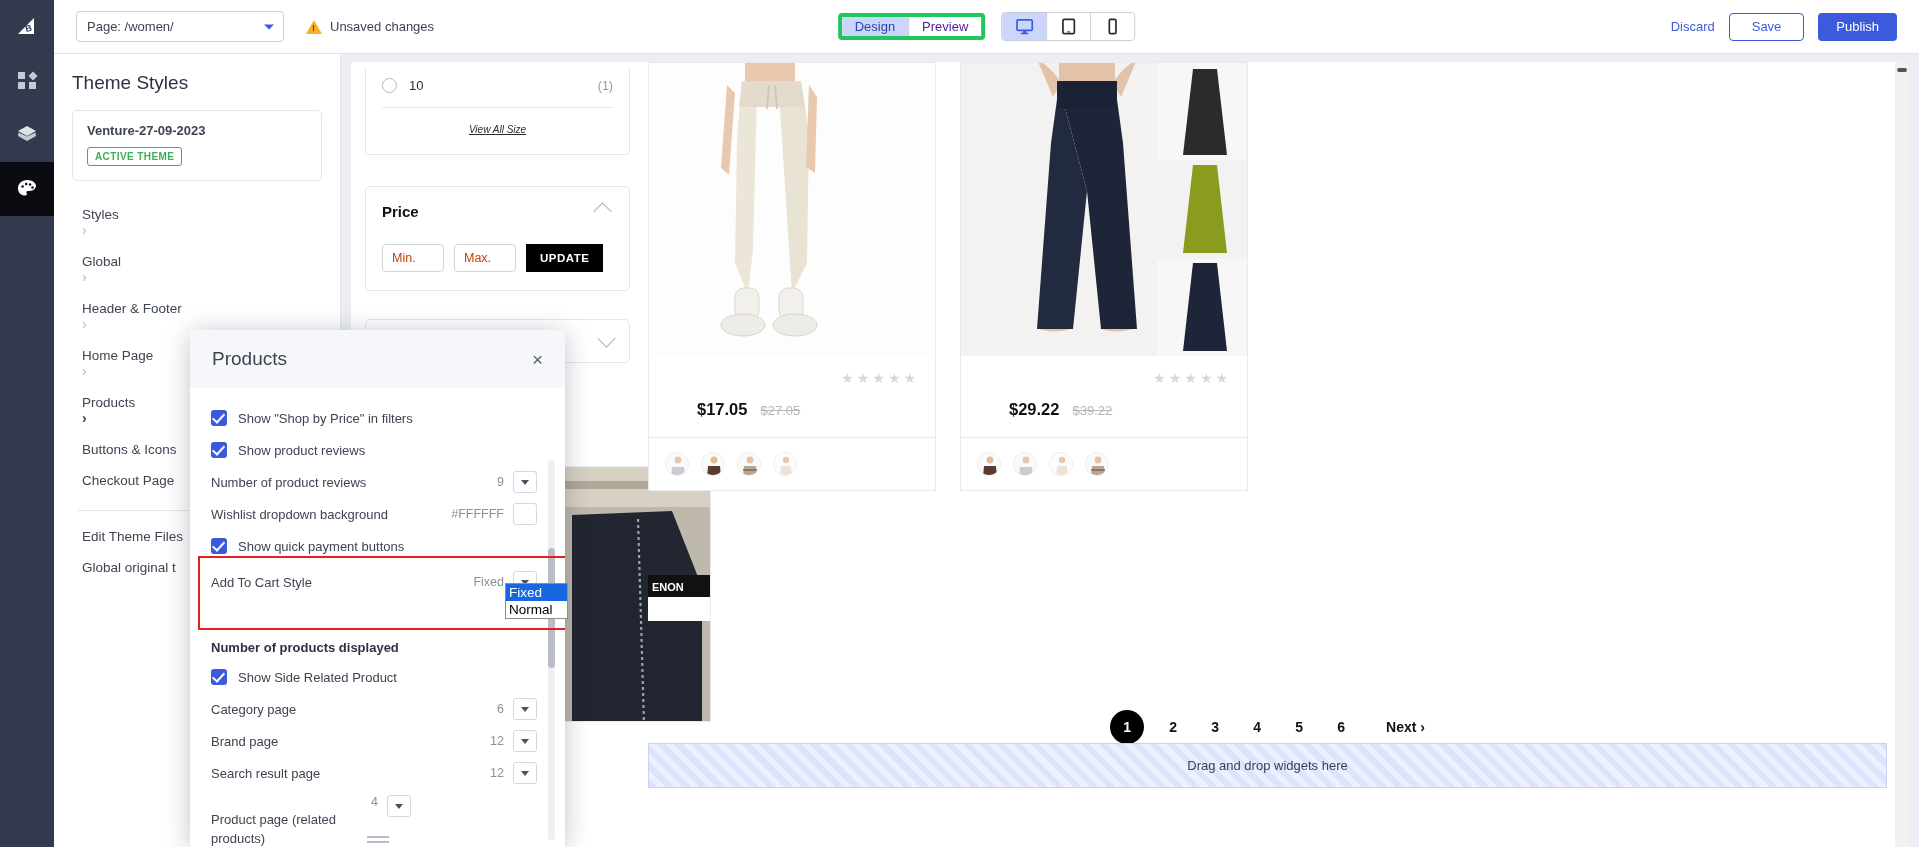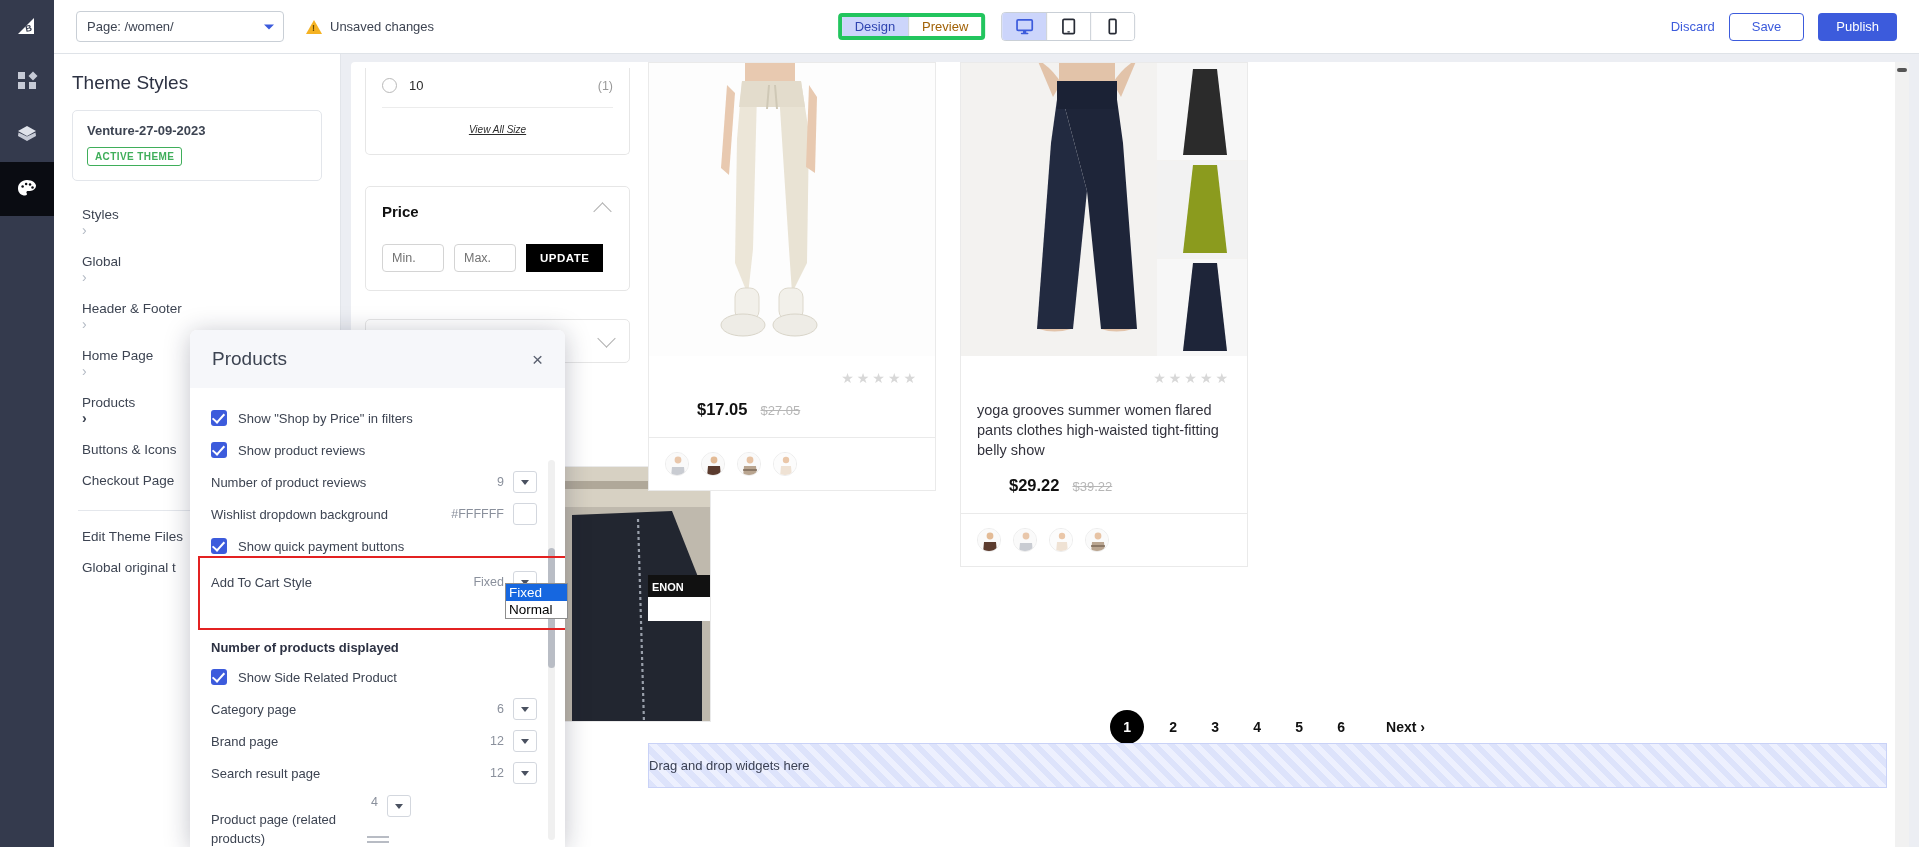--- a/index.html
+++ b/index.html
@@ -40,21 +40,21 @@
     position:absolute; right:9px; top:50%; transform:translateY(-50%);
     width:0;height:0;border-left:5px solid transparent;border-right:5px solid transparent;
     border-top:5px solid #3c5bdc;
   }
   .unsaved { display:flex; align-items:center; gap:8px; margin-left:22px; font-size:13px; color:#3d4452;}
   .warn-tri { width:0;height:0;border-left:8px solid transparent;border-right:8px solid transparent;border-bottom:14px solid #f5b222; position:relative;}
   .warn-tri::after{content:"!"; position:absolute; left:-2px; top:3px; font-size:9px; font-weight:bold; color:#6b4a00;}
 
   #center-tools { position:absolute; left:50%; transform:translateX(-50%); display:flex; align-items:center; gap:16px;}
   .seg { display:flex; border:4px solid #22c55e; border-radius:4px; overflow:hidden; height:27px;}
-  .seg > div { padding:0 13px; display:flex; align-items:center; font-size:13px; color:#a16207; background:#fff; cursor:pointer;}
+  .seg > div { padding:0 13px; display:flex; align-items:center; font-size:13px; color:#4c1d95; background:#fff; cursor:pointer;}
   .seg > div.on { background:#ccd5fb; color:#2f44b0; }
   .seg > div + div { border-left:1px solid #c9cfd6; }
 
   .devseg { display:flex; border:1px solid #c9cfd6; border-radius:4px; overflow:hidden; height:29px;}
   .devseg > div { width:44px; display:flex; align-items:center; justify-content:center; background:#fff; cursor:pointer;}
   .devseg > div.on { background:#ccd5fb; }
   .devseg > div + div { border-left:1px solid #c9cfd6; }
 
   #right-tools { margin-left:auto; display:flex; align-items:center; gap:14px;}
   .lnk { font-size:13px; color:#3c5bdc; cursor:pointer;}
@@ -93,21 +93,21 @@
   .radio { width:15px;height:15px;border:1px solid #b9b9b9;border-radius:50%; margin-right:12px;}
   .fcount { margin-left:auto; color:#9a9a9a; font-size:12.5px;}
   .divider { height:1px; background:#ececec; }
   .viewall { text-align:center; padding:13px 0 2px 0;}
   .viewall span { font-size:10px; font-style:italic; text-decoration:underline; color:#2b2b2b; cursor:pointer;}
   .fcard.price { margin-top:31px; padding:16px 16px 18px 16px; }
   .price-head { display:flex; align-items:center; justify-content:space-between; }
   .price-head .t { font-size:15px; font-weight:bold; color:#111;}
   .chev-up { width:13px; height:13px; border-left:1.6px solid #b0b0b0; border-top:1.6px solid #b0b0b0; transform:rotate(45deg); margin-right:4px;}
   .price-inputs { display:flex; gap:10px; margin-top:24px; align-items:center;}
-  .pin { width:62px; height:28px; border:1px solid #d4d4d4; border-radius:4px; font-size:12.5px; color:#737373; display:flex; align-items:center; padding:12px 9px;}
+  .pin { width:62px; height:28px; border:1px solid #d4d4d4; border-radius:4px; font-size:12.5px; color:#c2410c; display:flex; align-items:center; padding:12px 9px;}
   .upd { background:#000; color:#fff; font-size:11.5px; font-weight:bold; letter-spacing:.5px; height:28px; padding:0 14px; display:flex; align-items:center; cursor:pointer;}
   .fcard.third { margin-top:28px; height:44px; display:flex; align-items:center; justify-content:flex-end; padding-right:16px;}
   .chev-dn { width:13px; height:13px; border-right:1.6px solid #b0b0b0; border-bottom:1.6px solid #b0b0b0; transform:rotate(45deg); margin-bottom:5px;}
 
   
   #grid { position:absolute; left:297px; top:0; right:22px; top:0; }
   .pcard { position:absolute; top:0; border:1px solid #eaeaea; background:#fff;}
   .pimg { position:relative; overflow:hidden; background:#fbfbfb; }
   .pbody { padding:14px 16px 18px 16px;}
   .stars { text-align:right; color:#d8d8d8; font-size:14px; letter-spacing:3px; margin-bottom:14px;}
@@ -121,21 +121,21 @@
   
   #pager { position:absolute; left:297px; right:22px; top:648px; display:flex; align-items:center; justify-content:center; gap:0;}
   #pager .pg { width:42px; text-align:center; font-size:14px; font-weight:bold; color:#111; cursor:pointer;}
   #pager .pg.cur { width:34px; height:34px; border-radius:50%; background:#000; color:#fff; display:flex; align-items:center; justify-content:center; margin-right:8px;}
   #pager .nx { margin-left:24px; font-size:14px; font-weight:bold; color:#111; cursor:pointer;}
 
   #dropzone {
     position:absolute; left:297px; right:22px; top:681px; height:45px;
     background: repeating-linear-gradient(45deg, #dde3fb 0 6px, #edf0fe 6px 12px);
     border:1px solid #c9d2f7;
-    display:flex; align-items:center; justify-content:flex-start;
+    display:flex; align-items:center; justify-content:center;
     font-size:13px; color:#3b4154;
   }
 
   
   #cscroll { position:absolute; right:0; top:0; width:14px; height:100%; background:#f1f1f1;}
   #cscroll .thumb { position:absolute; top:6px; left:2px; width:10px; height:4px; background:#555; border-radius:2px;}
 
   
   #modal {
     position:absolute; left:190px; top:330px; width:375px; height:517px;
@@ -421,21 +421,20 @@
             <rect x="196" y="0" width="92" height="97" fill="#f7f7f7"></rect>
             <path d="M232 6 L256 6 L266 92 L222 92 Z" fill="#2b2b2b"></path>
             <rect x="196" y="98" width="92" height="97" fill="#f2f2f2"></rect>
             <path d="M232 102 L256 102 L266 190 L222 190 Z" fill="#8b9b1e"></path>
             <rect x="196" y="196" width="92" height="97" fill="#f7f7f7"></rect>
             <path d="M232 200 L256 200 L266 288 L222 288 Z" fill="#1e2539"></path>
           </svg>
         </div>
         <div class="pbody">
           <div class="stars">★★★★★</div>
-          <div class="ptitle">yoga grooves summer women flared pants clothes high-waisted tight-fitting belly show</div>
           <div class="prices">
             <span class="pnow">$29.22</span>
             <span class="pold">$39.22</span>
           </div>
         </div>
         <div class="swatches">
           <span class="sw"><svg width="24" height="24" viewBox="0 0 24 24">
                 <rect width="24" height="24" fill="#fafafa"></rect>
                 <circle cx="12" cy="7" r="3.4" fill="#e3bb96"></circle>
                 <path d="M5 24 L6 13 L18 13 L19 24 Z" fill="#5b3b2e"></path>

